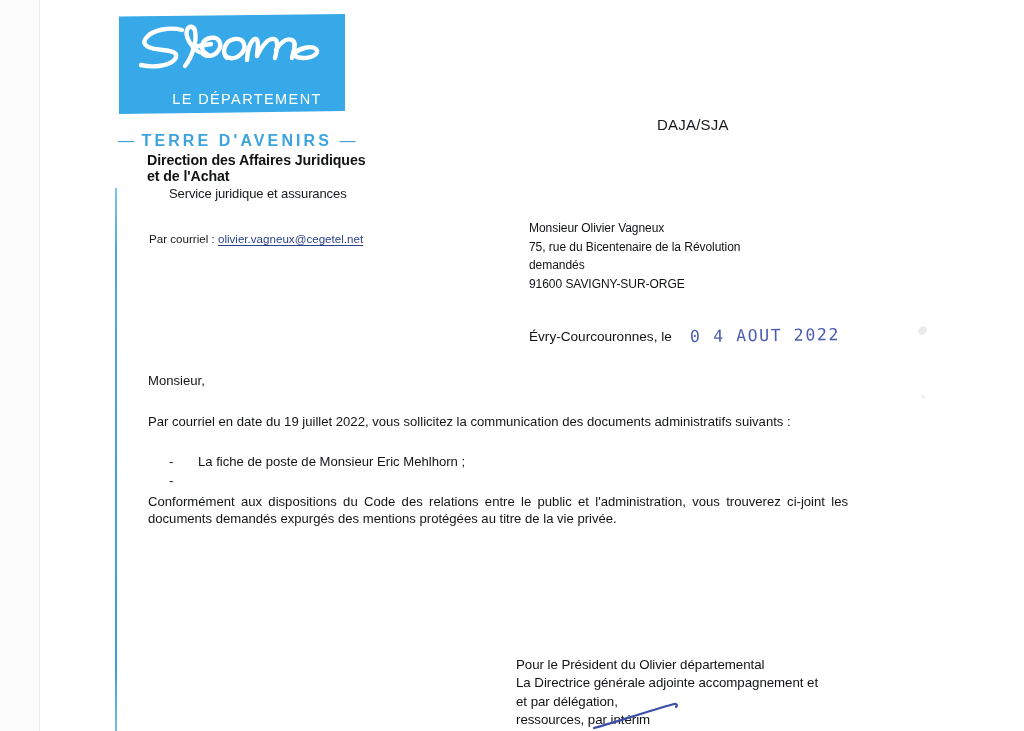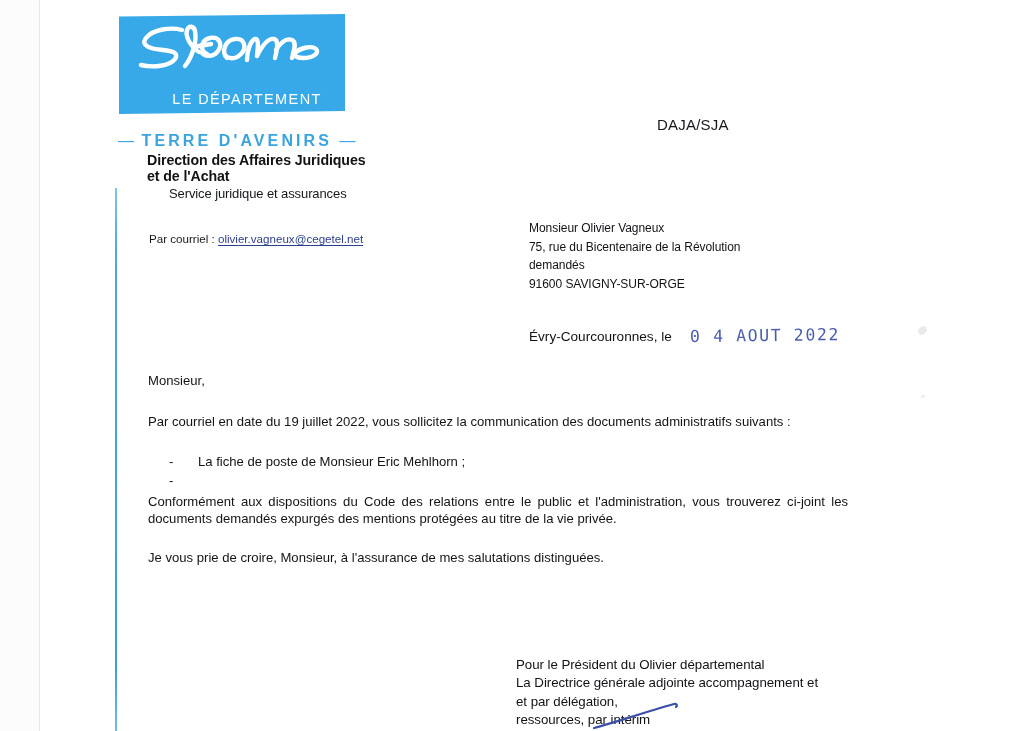--- a/index.html
+++ b/index.html
@@ -300,21 +300,20 @@
     <ul class="bullets">
       <li>
         <span class="dash-mark">-</span>
         <span>La fiche de poste de Monsieur Eric Mehlhorn ;</span>
       </li>
       <li>
         <span class="dash-mark">-</span>
       </li>
     </ul>
     <p class="para">Conformément aux dispositions du Code des relations entre le public et l'administration, vous trouverez ci-joint les documents demandés expurgés des mentions protégées au titre de la vie privée.</p>
-    <p class="para nojust">Je vous prie de croire, Monsieur, à l'assurance de mes salutations distinguées.</p>
   </div>
 
   <div class="signature-block">
     <div>Pour le Président du Olivier départemental</div>
     <div>La Directrice générale adjointe accompagnement et</div>
     <div>et par délégation,</div>
     <div>ressources, par intérim</div>
   </div>
 
   <svg class="sig-stroke" viewBox="0 0 92 28">

